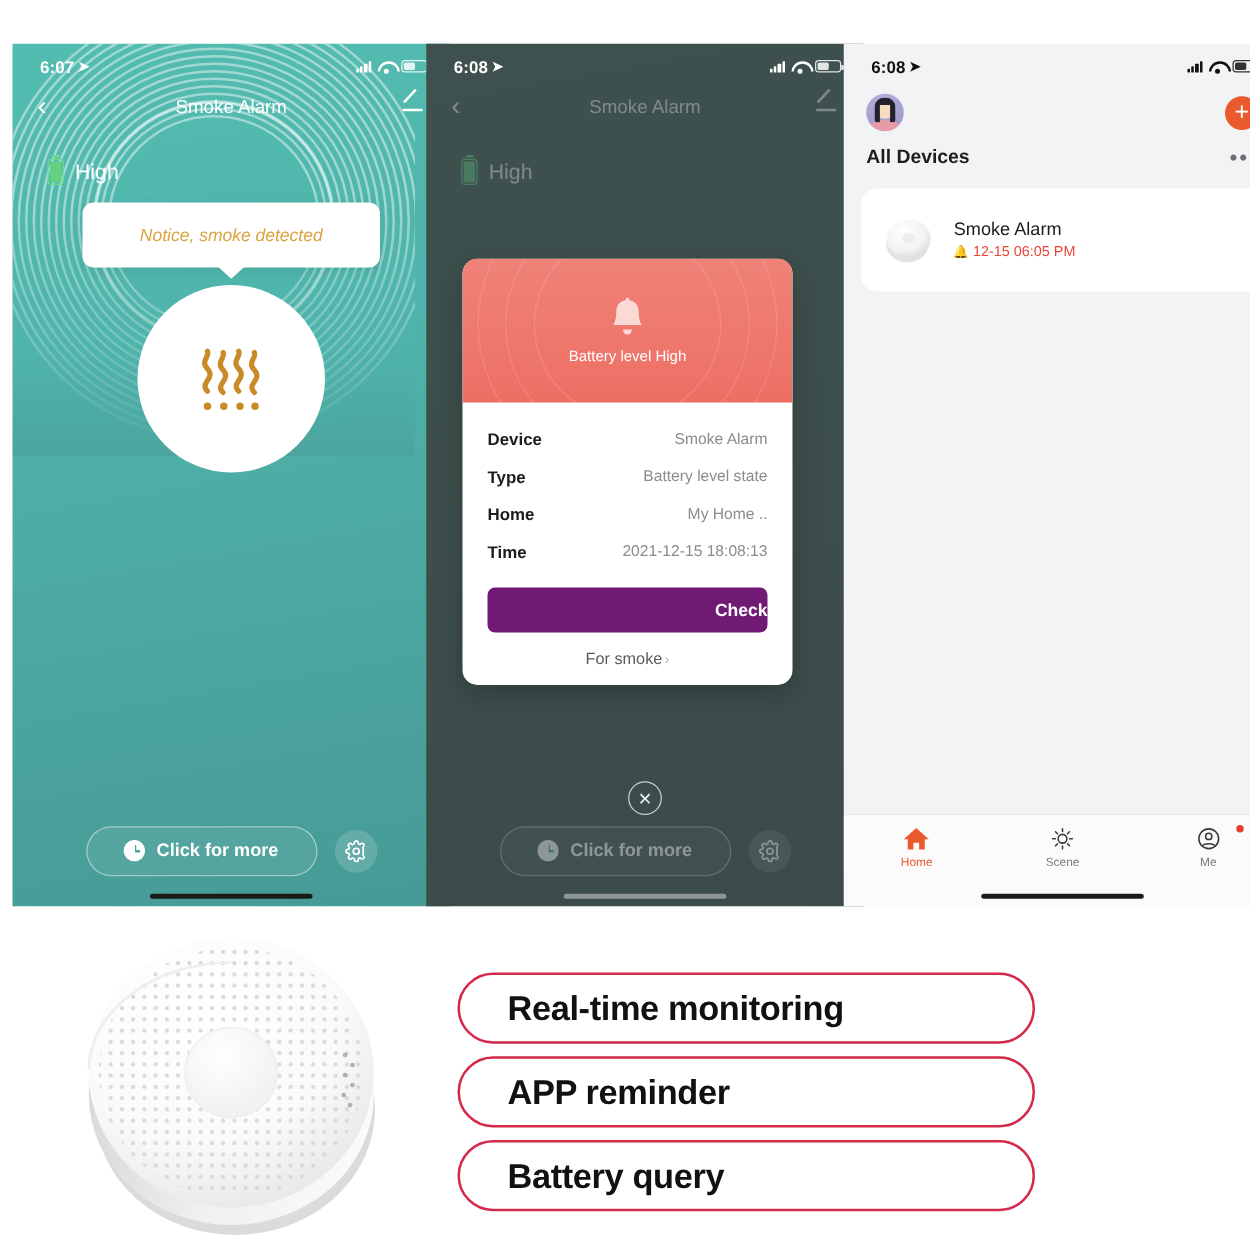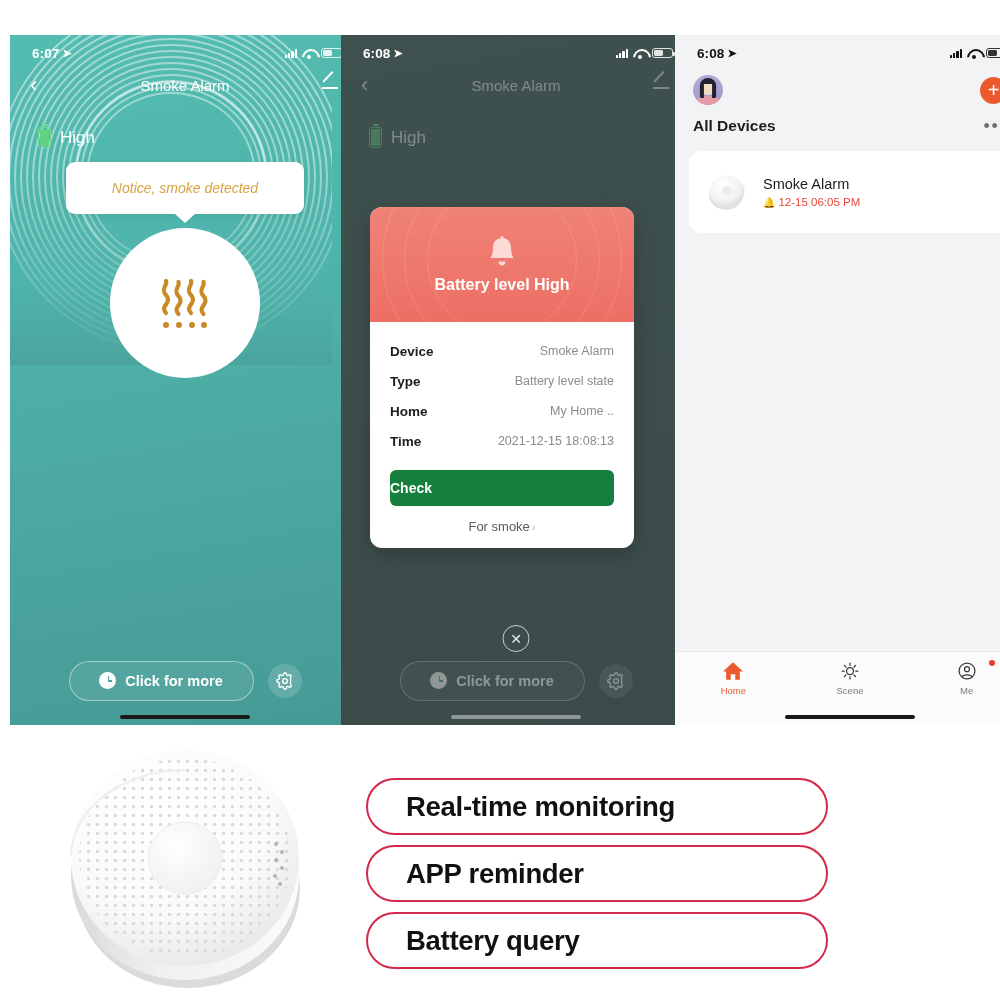--- a/index.html
+++ b/index.html
@@ -124,29 +124,29 @@
   .modal-head {
     height: 115px; background: linear-gradient(180deg,#f08278 0%, #ed6f64 100%);
     position:relative; display:flex; flex-direction:column;
     align-items:center; justify-content:center; gap: 7px; overflow:hidden;
   }
   .halo { position:absolute; border-radius:50%; border:1px solid rgba(255,255,255,.14); }
   .h1 { width:150px; height:150px; left:57px; top:-22px; }
   .h2 { width:196px; height:196px; left:34px; top:-45px; }
   .h3 { width:240px; height:240px; left:12px; top:-68px; }
   .bell-svg { width: 30px; height: 33px; position:relative; z-index:1; }
-  .modal-head-title { font-size: 16px; color:#fff; font-weight: bold; position:relative; z-index:1; }
+  .modal-head-title { font-size: 12px; color:#fff; font-weight: normal; position:relative; z-index:1; }
   .modal-body { padding: 14px 20px 0 20px; }
   .m-row { display:flex; align-items:center; justify-content:space-between; padding: 7.5px 0; }
   .m-key { font-size: 13.5px; color:#1d1d1f; font-weight: bold; }
   .m-val { font-size: 12.5px; color:#8b8b90; }
   .check-btn {
     margin: 14px 0 0; height: 36px; border-radius: 6px;
-    background:#15803d; color:#fff; font-size:14px; font-weight:bold;
-    display:flex; align-items:center; justify-content:flex-start;
+    background:#701a75; color:#fff; font-size:14px; font-weight:bold;
+    display:flex; align-items:center; justify-content:flex-end;
   }
   .formore { text-align:center; font-size: 13px; color:#5a5a5f; padding: 13px 0 14px; }
   .formore i { font-style:normal; color:#b0b0b5; font-size:11px; margin-left:2px; }
   .close-btn {
     position:absolute; left:50%; transform:translateX(-50%); top: 590px;
     width: 27px; height:27px; border-radius:50%;
     border: 1.4px solid rgba(255,255,255,.72);
     display:flex; align-items:center; justify-content:center;
     color: rgba(255,255,255,.9); font-size:14px; line-height:1;
   }

